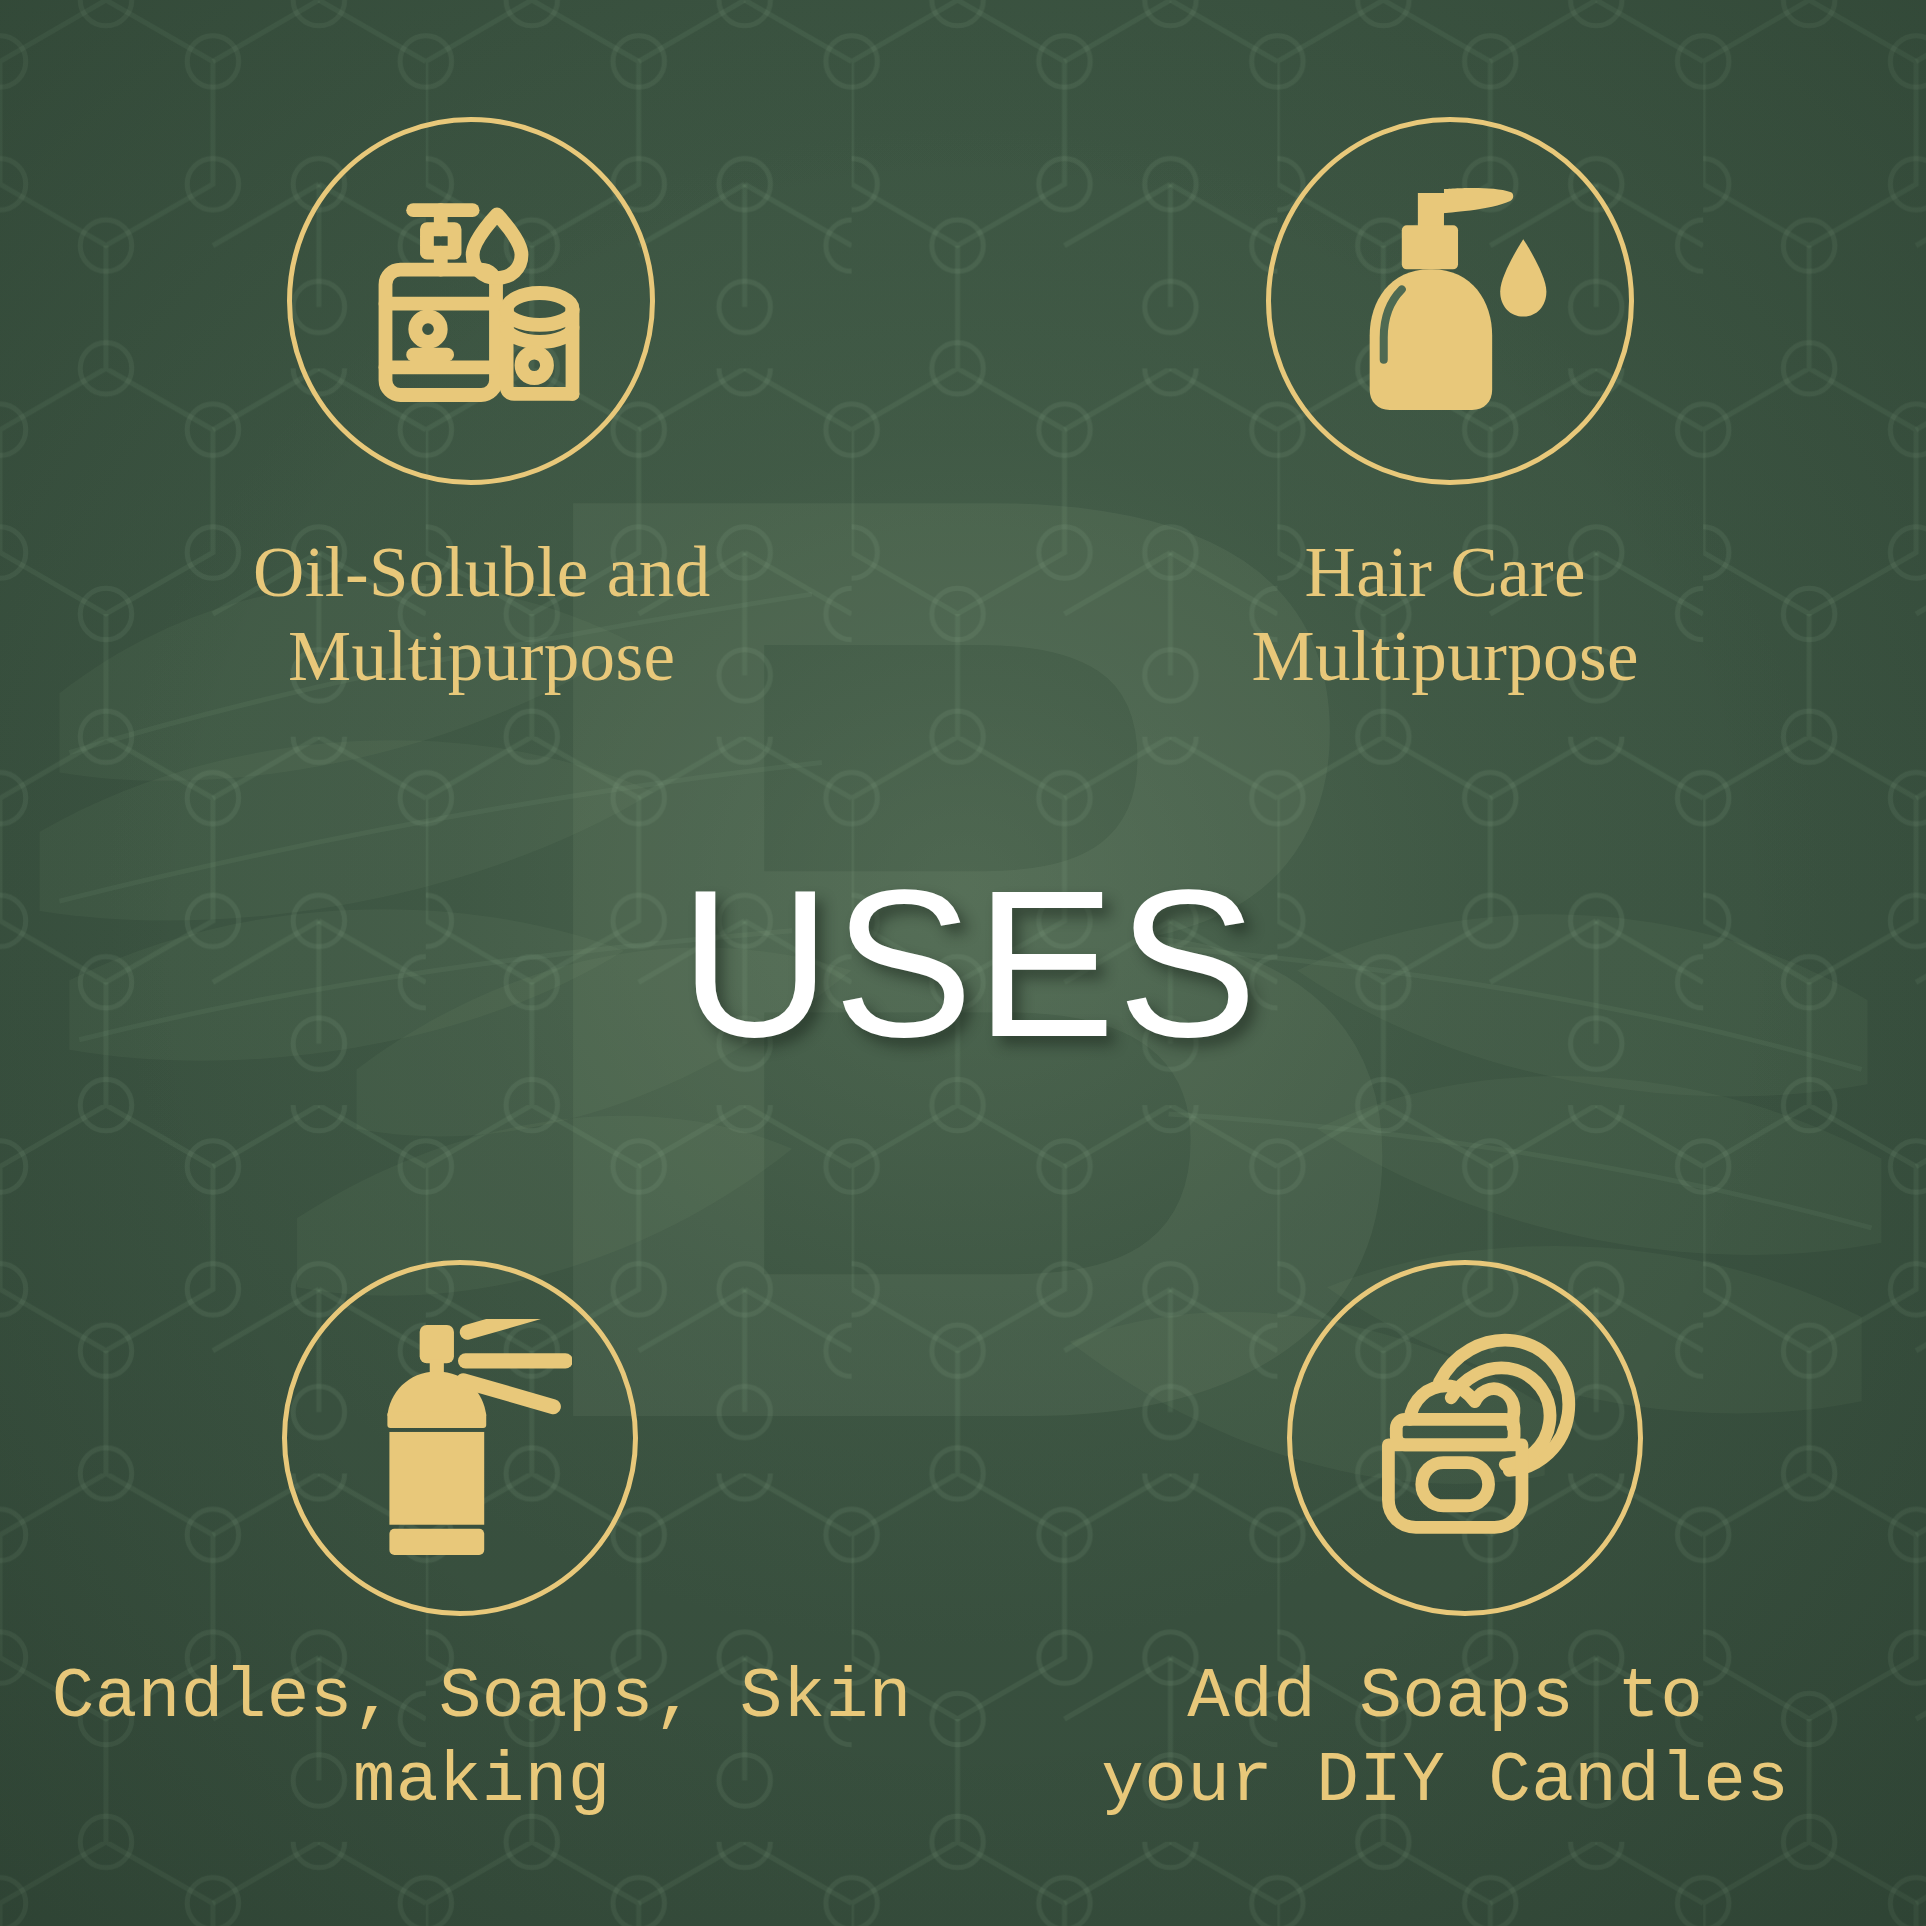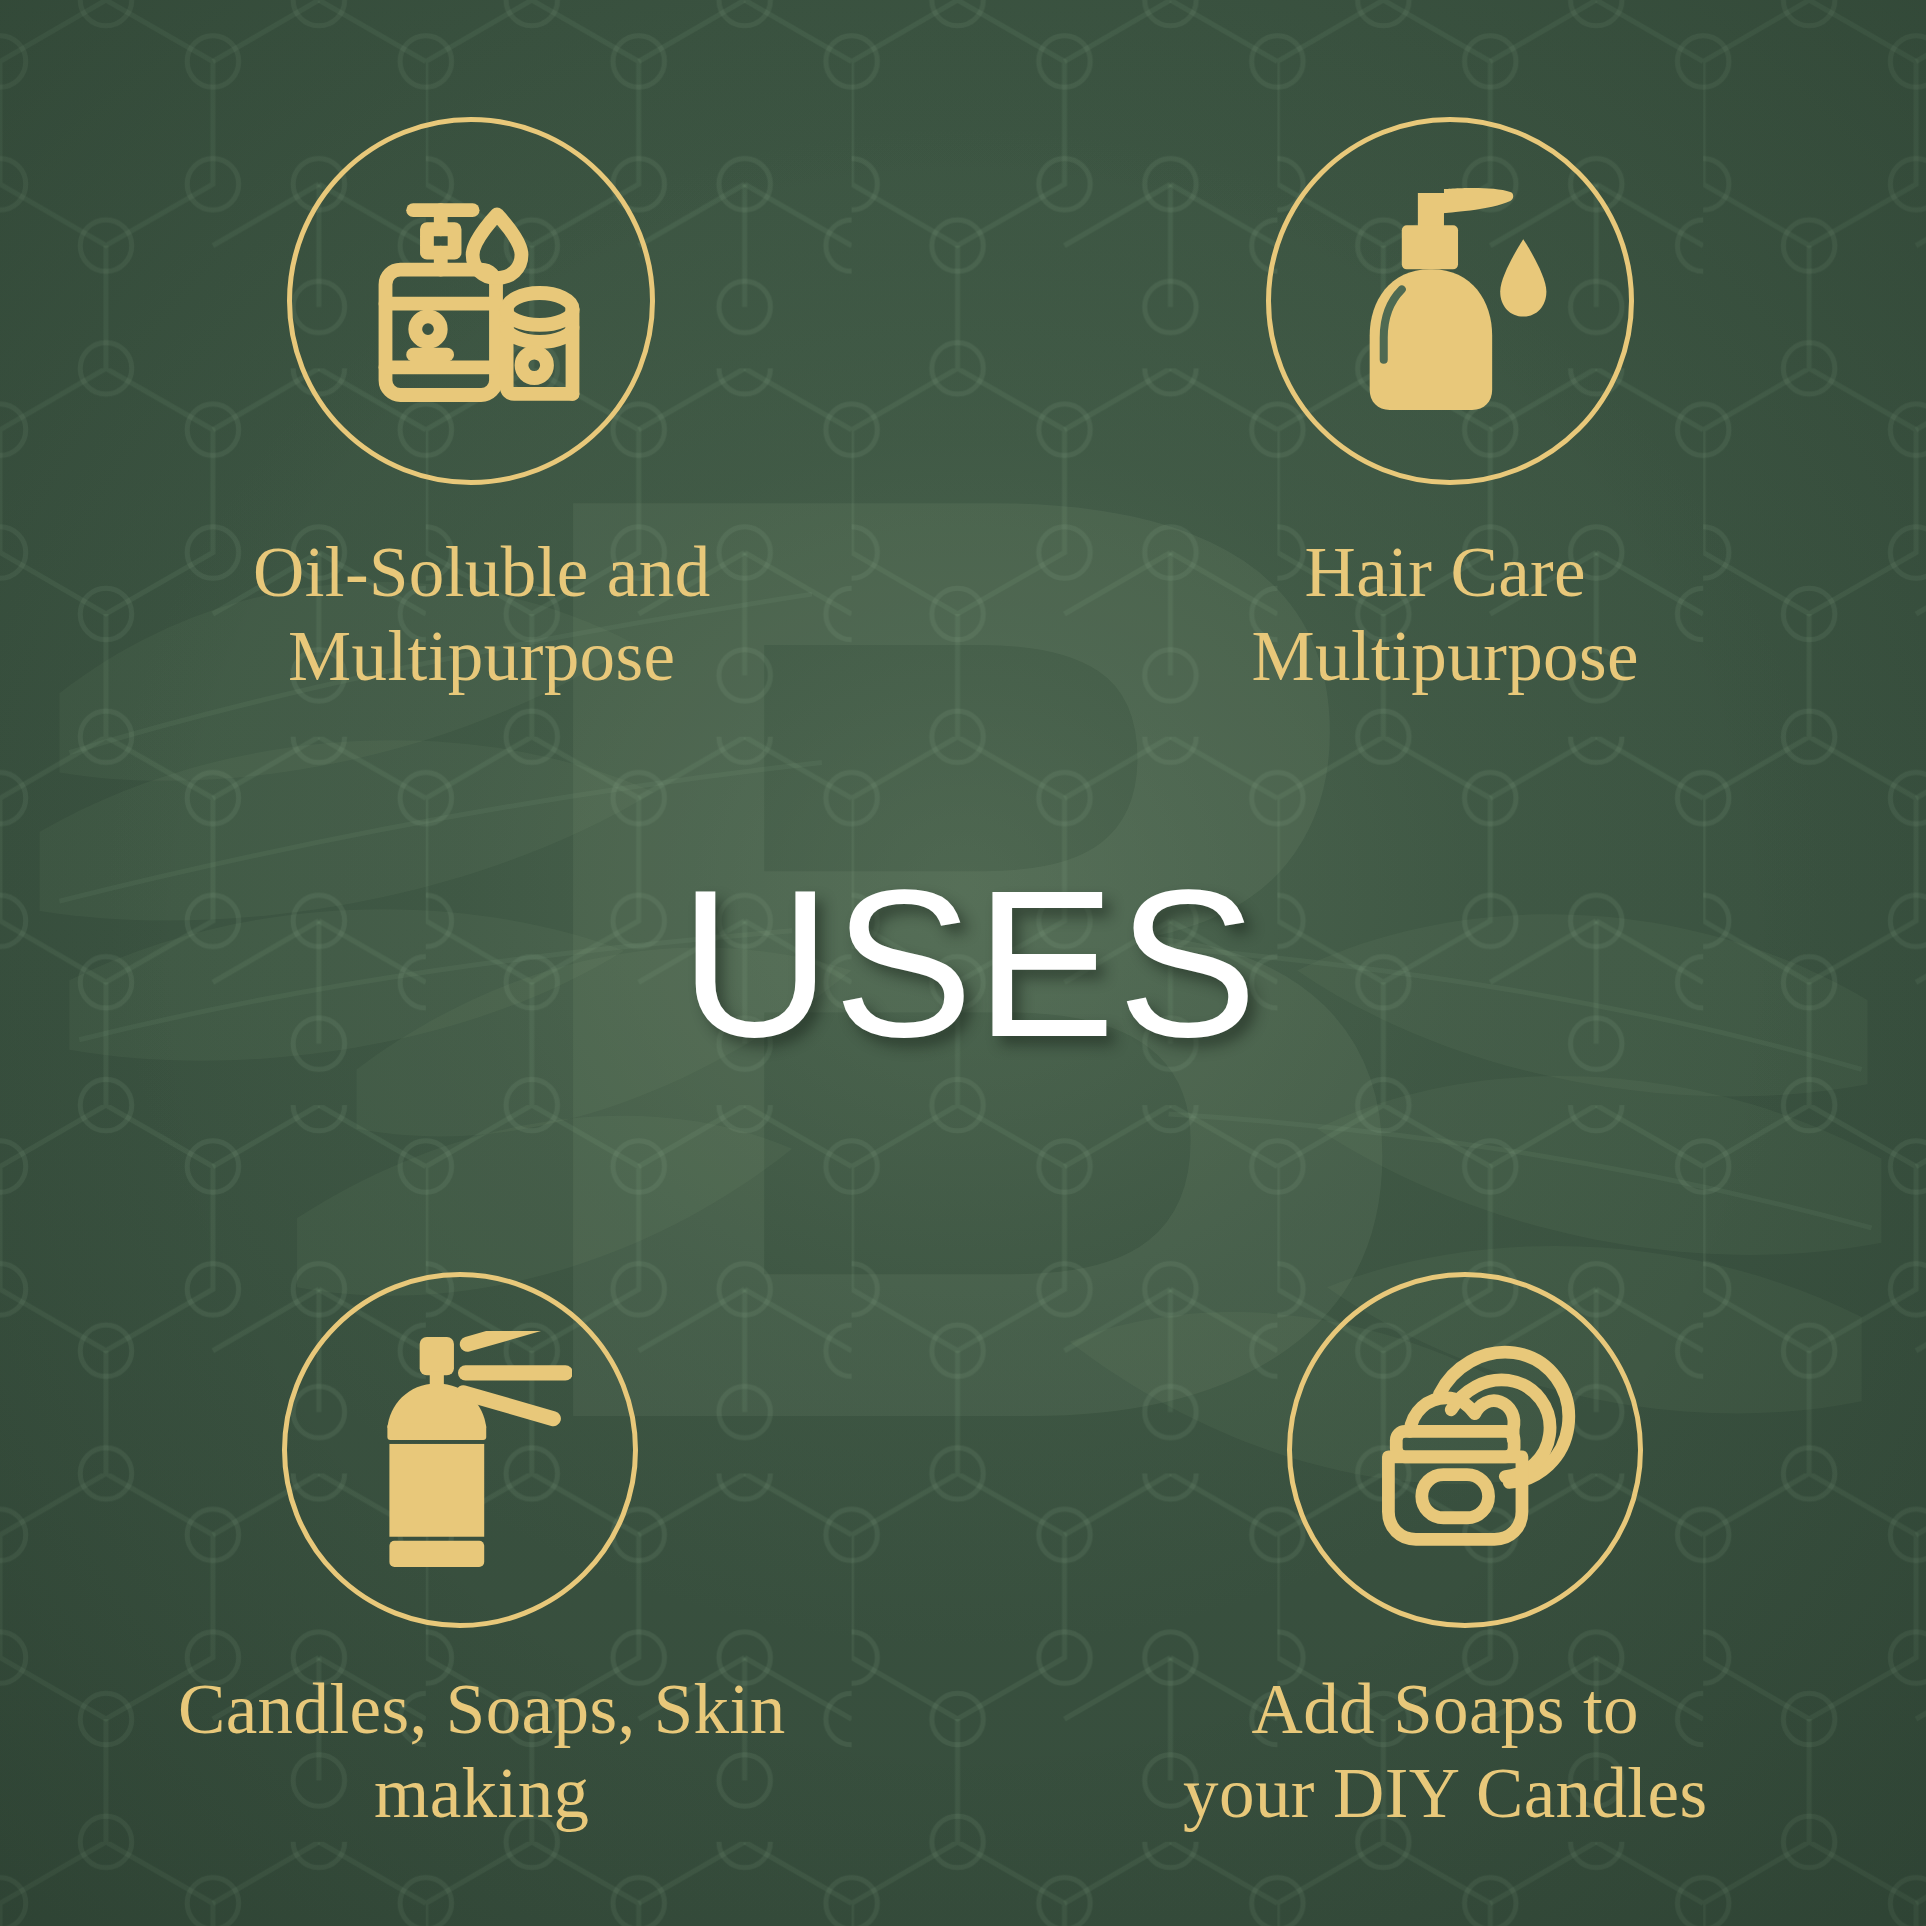--- a/index.html
+++ b/index.html
@@ -53,21 +53,21 @@
   .label{
     color:#e8c87a;
     font-family:"Liberation Serif", serif;
     font-size:71px;
     line-height:1.18;
     text-align:center;
     letter-spacing:0.4px;
     width:100%;
   }
   .label-top{margin-top:46px;}
-  .label-bottom{margin-bottom:0;margin-top:40px;}
+  .label-bottom{margin-bottom:12px;margin-top:40px;font-family:Liberation Mono, monospace;}
 
   
   .q-tl .label{max-width:693px;}
   .q-tr .label{max-width:693px;}
   .q-bl .label{max-width:871px;}
   .q-br .label{max-width:812px;}
   .q-tl .icon-circle{margin-left:-22px;}
   .q-tr .icon-circle{margin-right:-10px;}
   .q-bl .icon-circle{margin-left:-44px;}
   .q-br .icon-circle{margin-right:-40px;}

